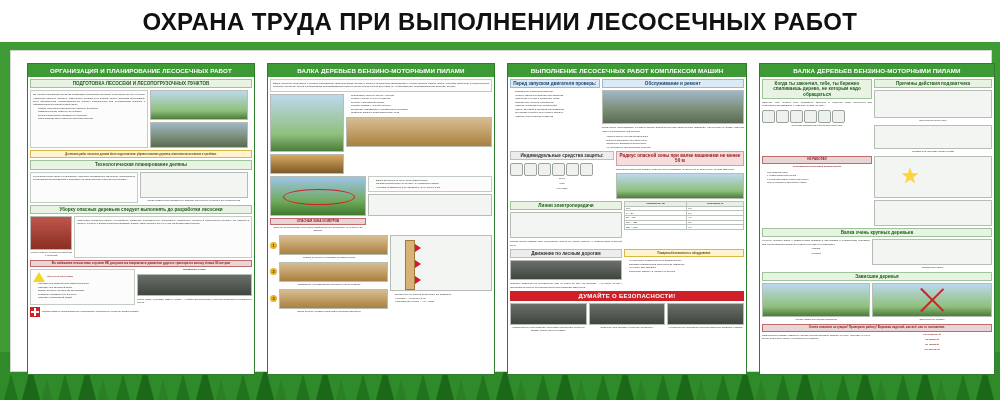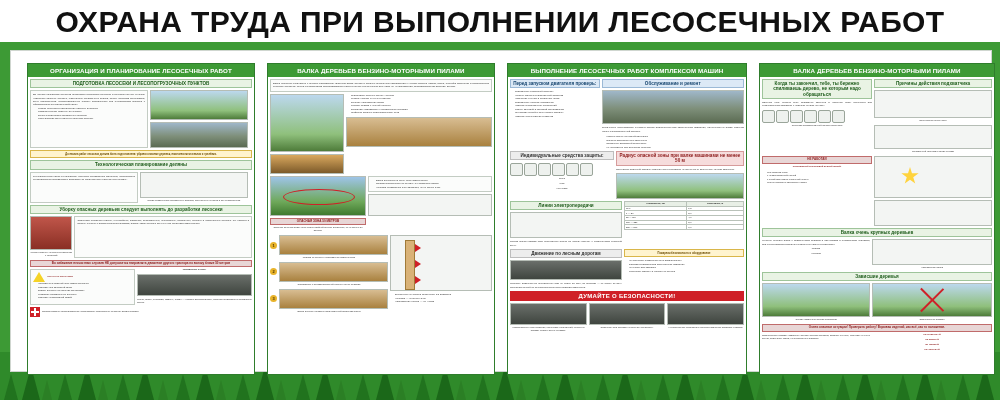--- a/index.html
+++ b/index.html
@@ -25,21 +25,21 @@
     position: absolute;
     left: 0; top: 0;
     width: 1000px;
     height: 44px;
     background: #ffffff;
     display: flex;
     align-items: center;
     justify-content: center;
   }
   .poster-title {
-    font-size: 30px;
+    font-size: 24px;
     font-weight: bold;
     color: #111111;
     letter-spacing: 0.4px;
     text-align: center;
     white-space: nowrap;
   }
   
   .green-frame {
     position: absolute;
     left: 0; top: 42px;

